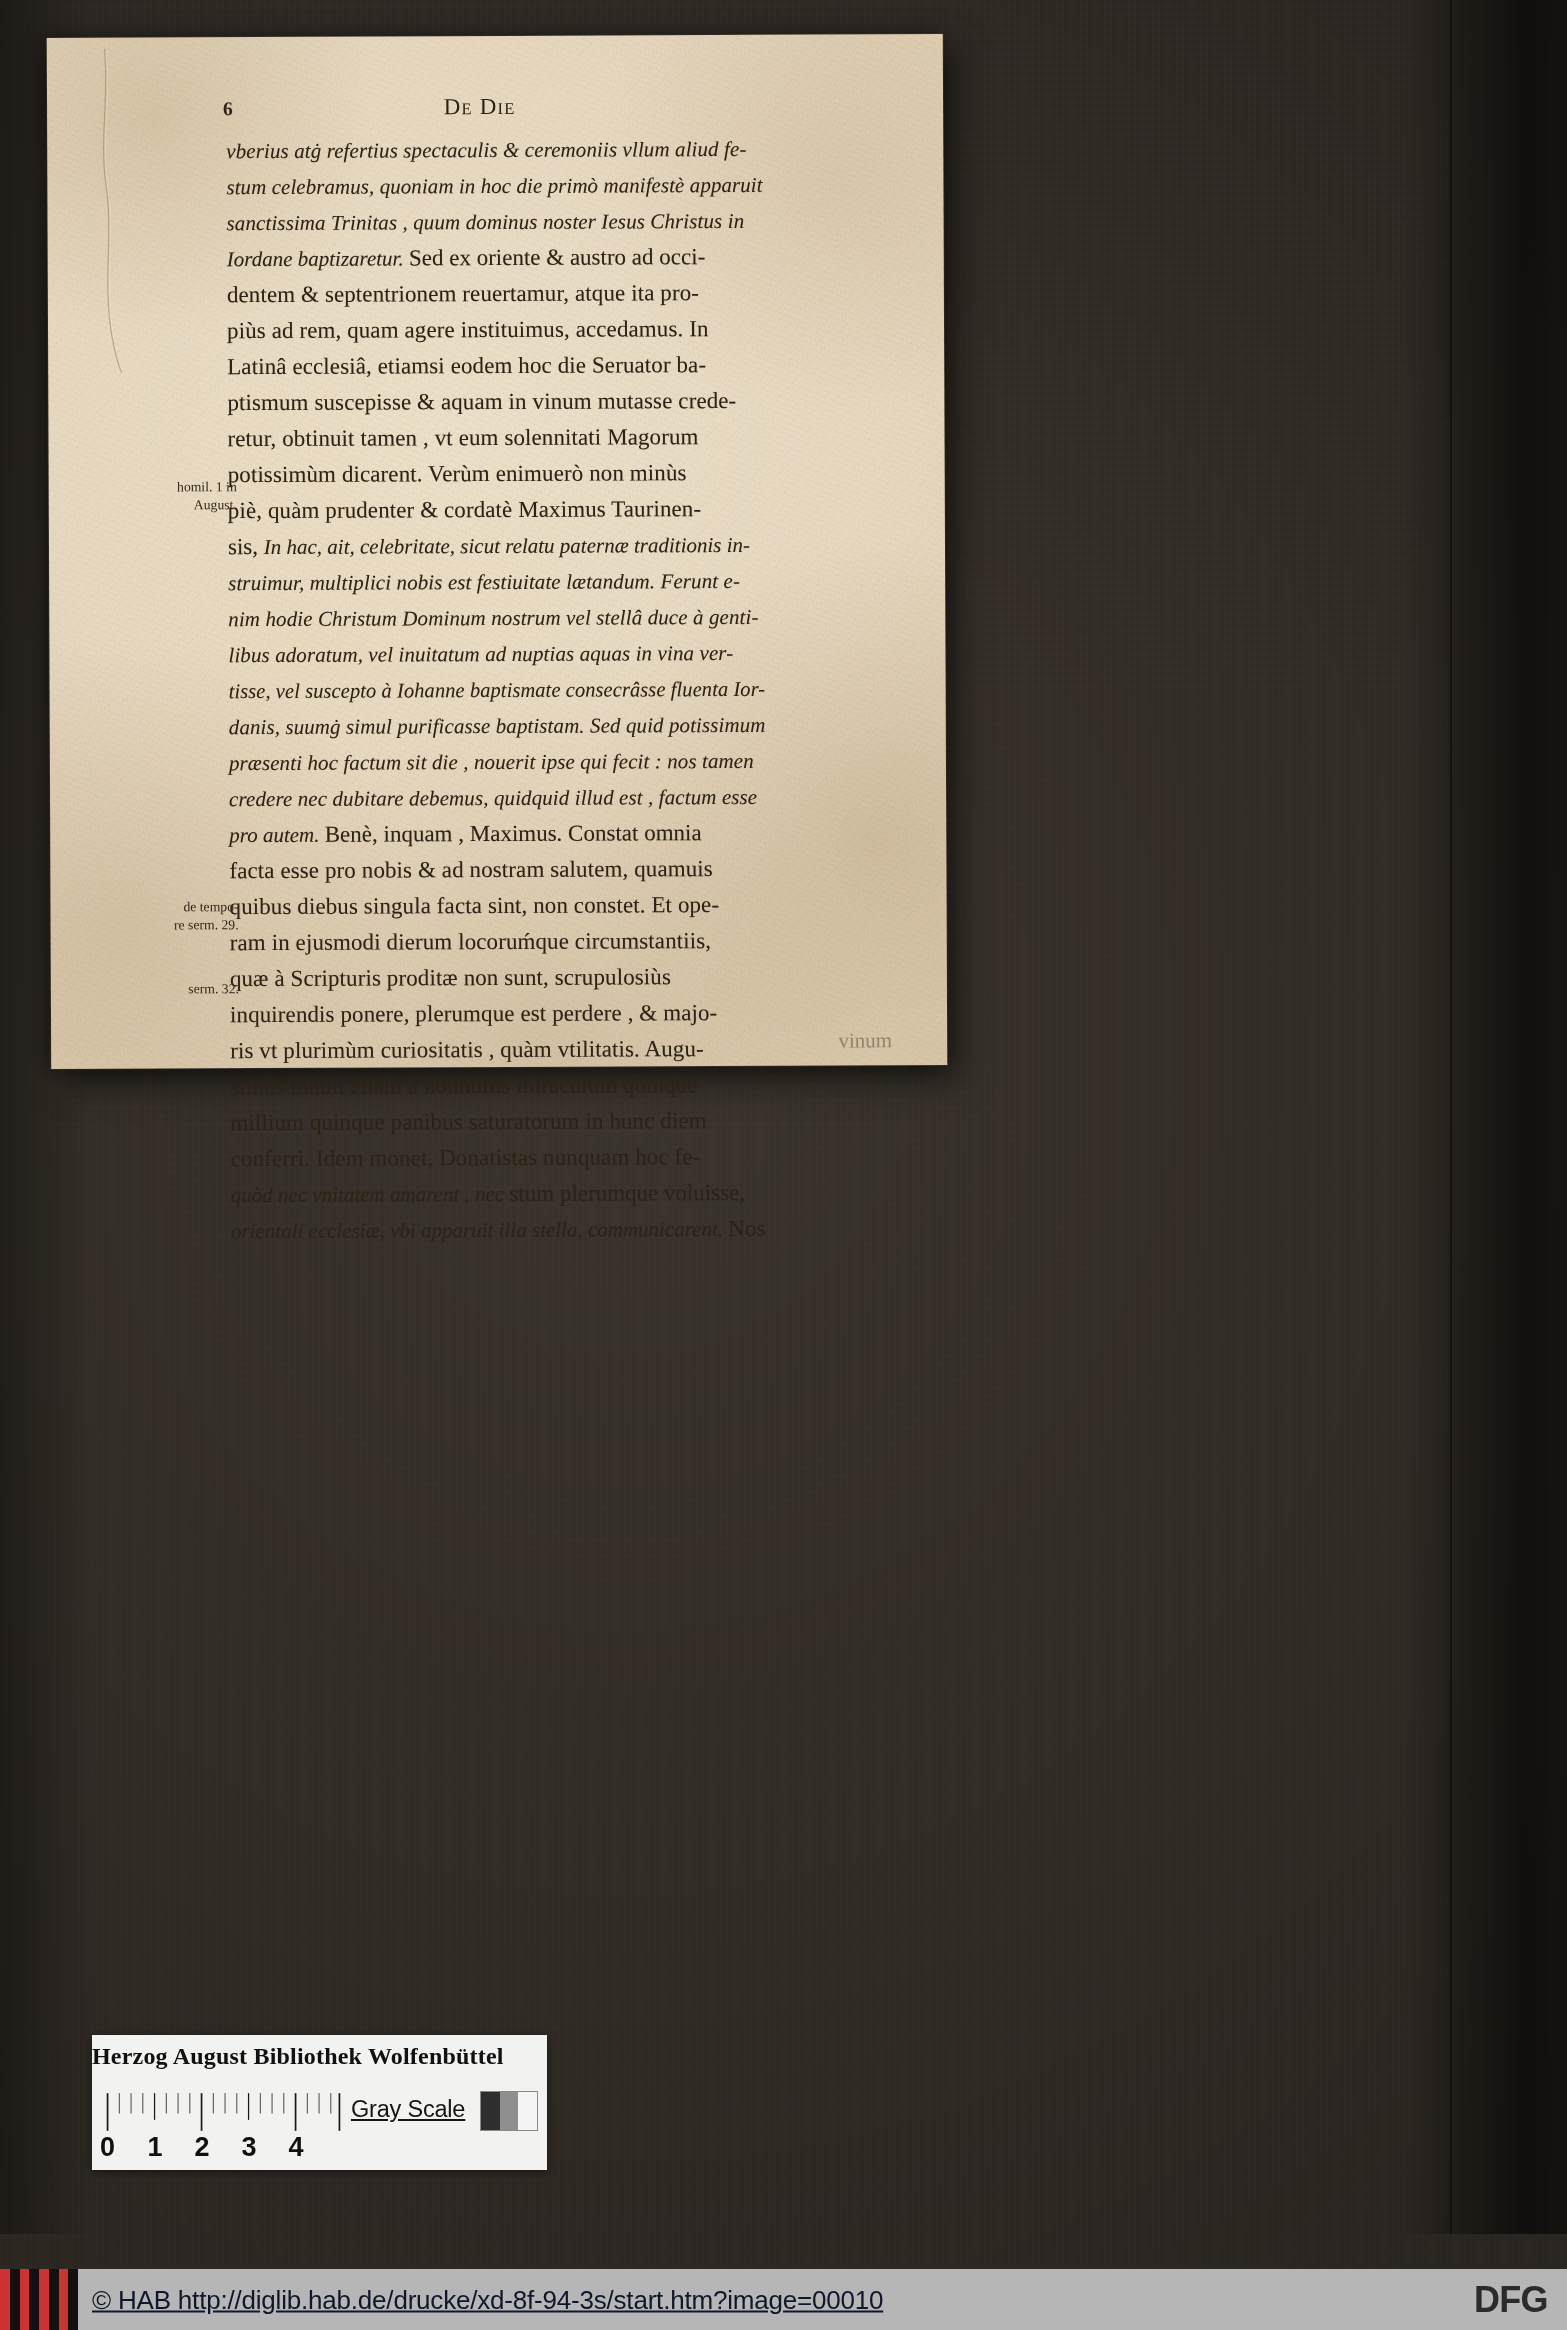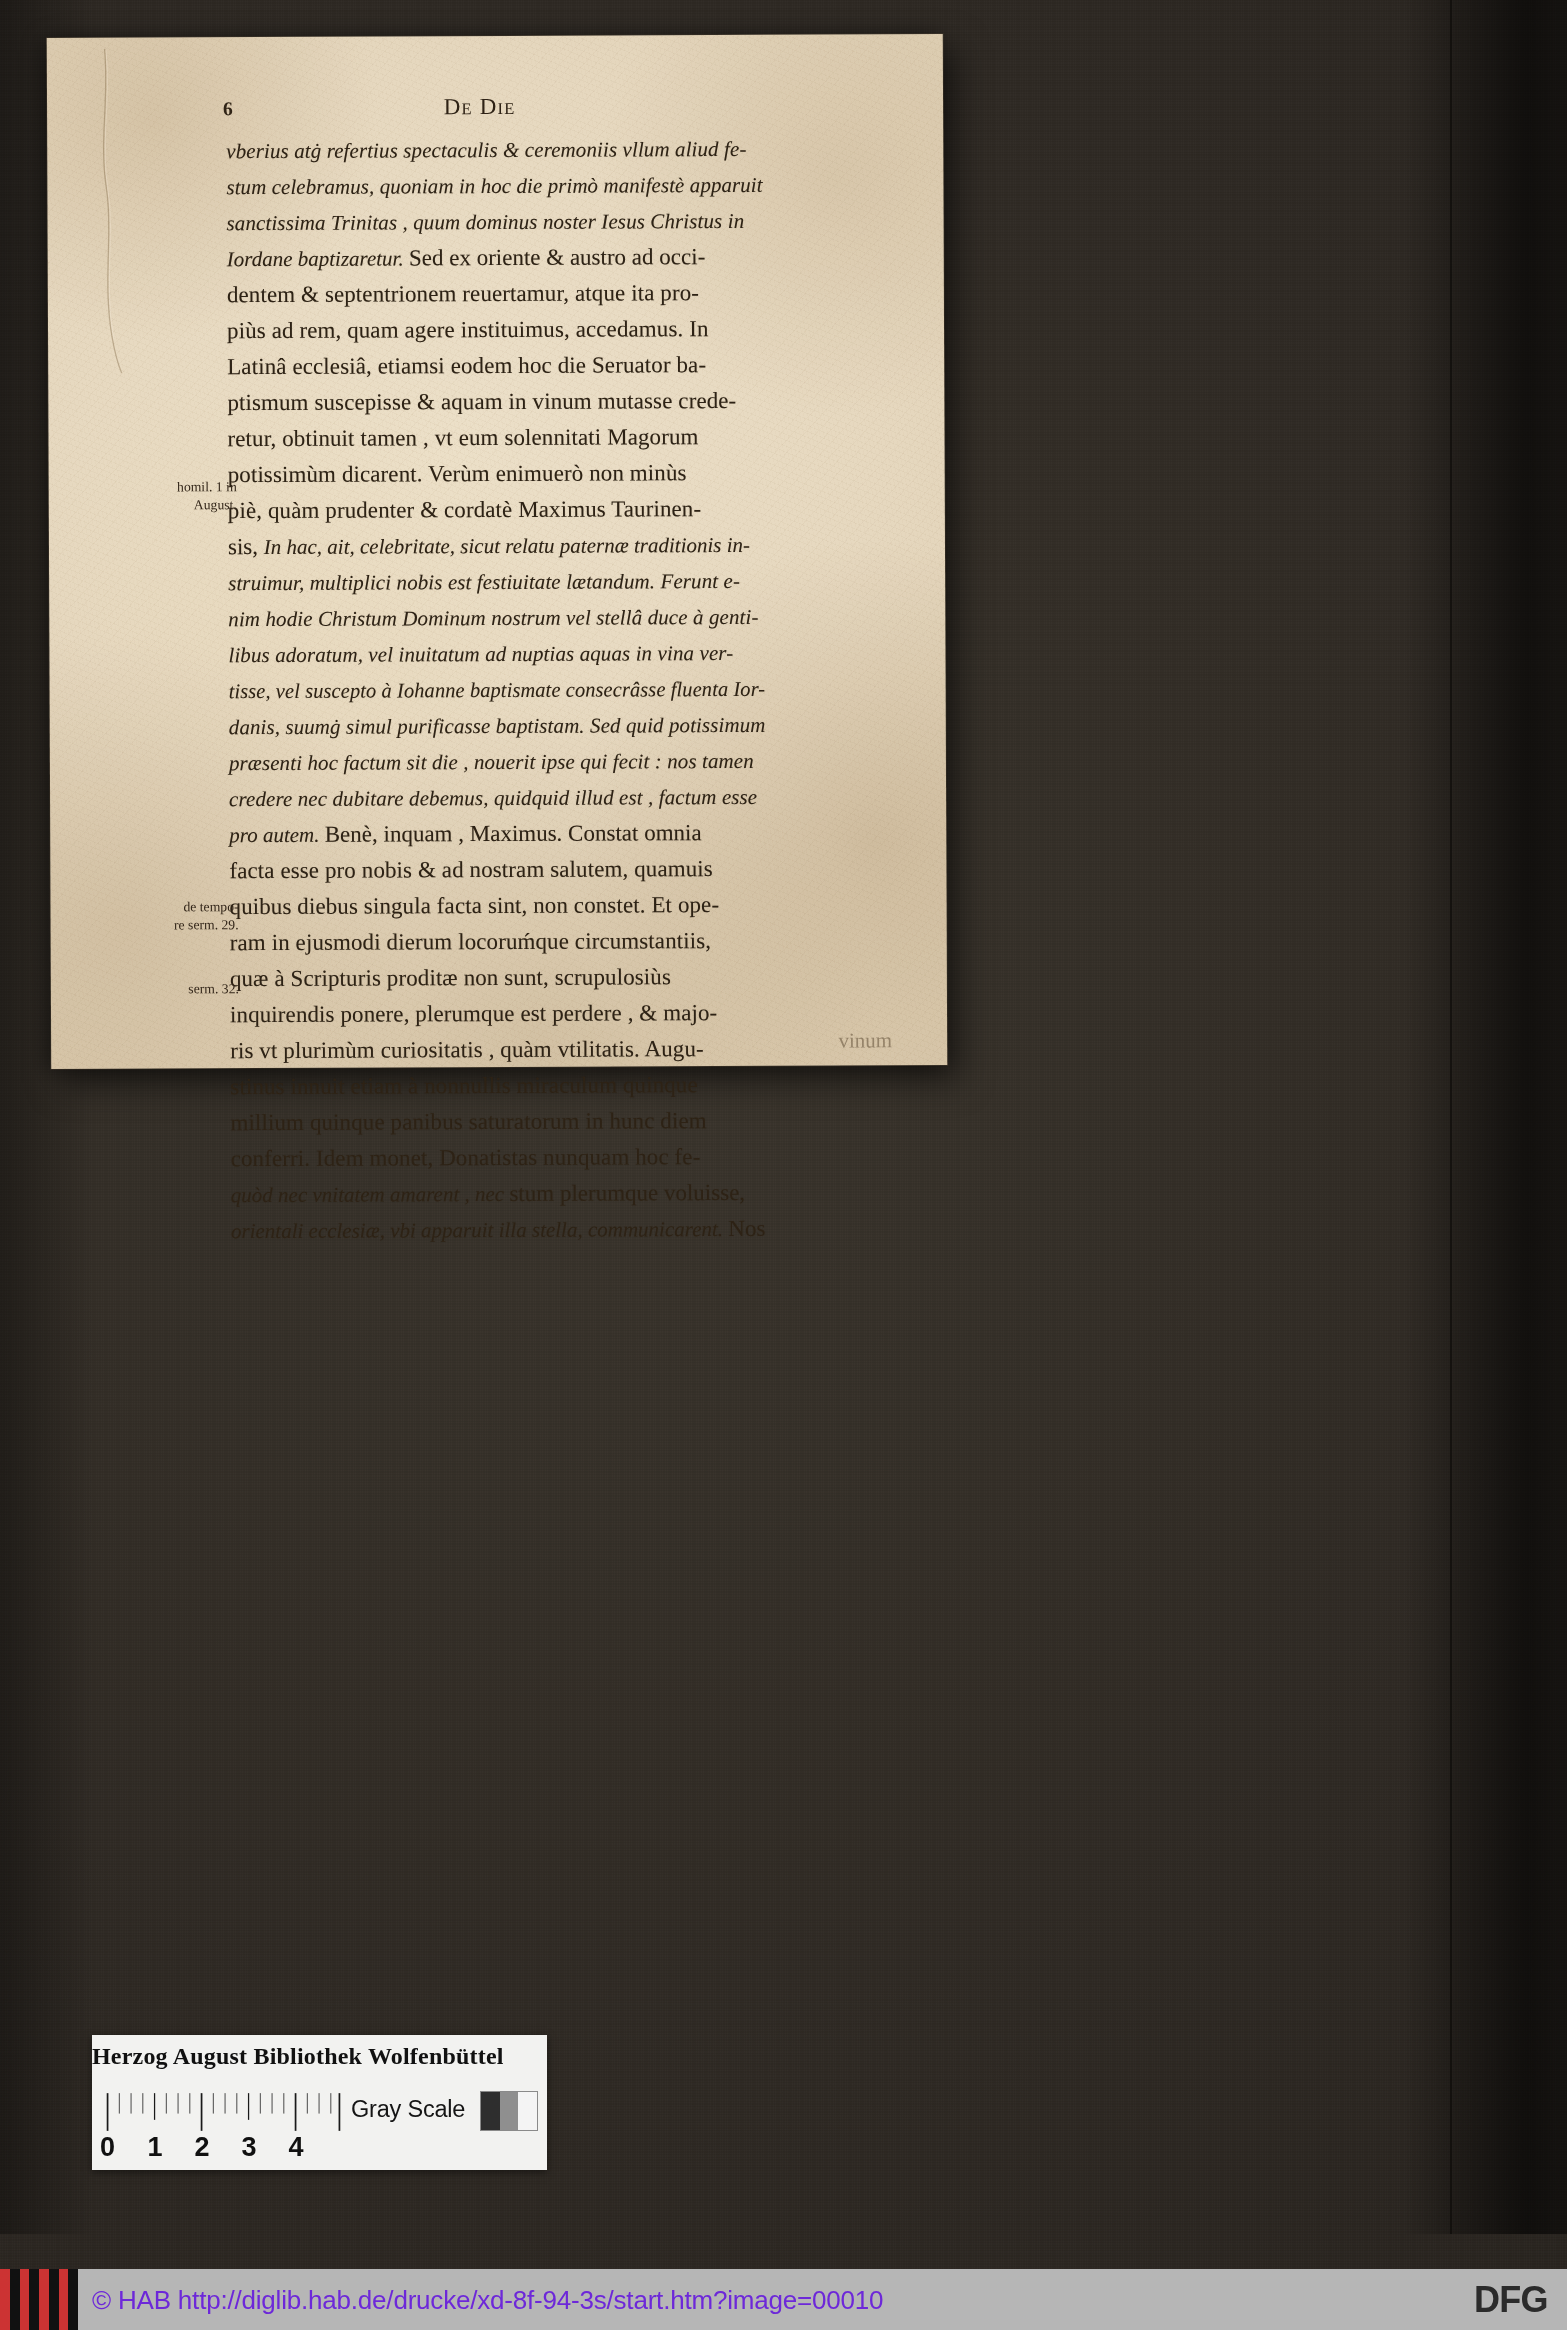--- a/index.html
+++ b/index.html
@@ -182,20 +182,21 @@
     position:absolute;top:0;
     font-family:"Liberation Sans",sans-serif;
     font-weight:700;font-size:27px;color:#111;
     transform:translateX(-50%);
   }
   #grayscale-label{
     position:absolute;left:259px;top:61px;
     font-family:"Liberation Sans",sans-serif;
     font-size:23.5px;color:#151515;
     letter-spacing:-0.2px;
+    text-decoration:underline;
   }
   #grayscale-swatches{
     position:absolute;left:388px;top:56px;
     width:56px;height:38px;
     display:flex;
     border:0.8px solid #8a8a8a;
   }
   #grayscale-swatches div{flex:1 1 0;}
 
   
@@ -205,23 +206,24 @@
     display:flex;align-items:center;
   }
   #footer-colorbar{
     position:absolute;left:0;bottom:0;width:78px;height:61px;
     display:flex;
   }
   #footer-colorbar div{flex:1 1 0;}
   #footer-text{
     position:absolute;left:92px;top:50%;transform:translateY(-50%);
     font-family:"Liberation Sans",sans-serif;
-    font-size:26px;color:#6d28d9;
+    font-size:26px;color:#0f172a;
     white-space:nowrap;
     letter-spacing:-0.2px;
+    text-decoration:underline;
   }
   #dfg-logo{
     position:absolute;right:20.4px;top:50%;transform:translateY(-50%);
     font-family:"Liberation Sans",sans-serif;
     font-weight:700;font-size:36px;
     color:#2b2b2b;
     letter-spacing:-0.8px;
   }
 </style>
 </head>

